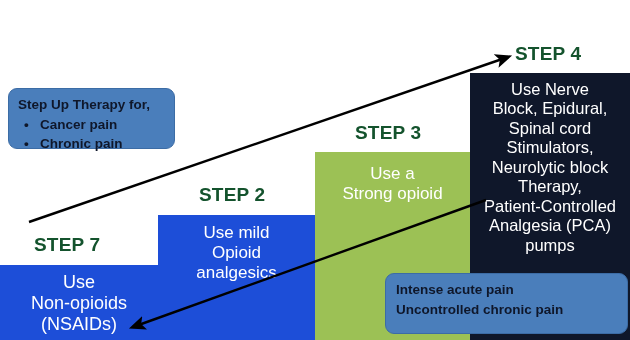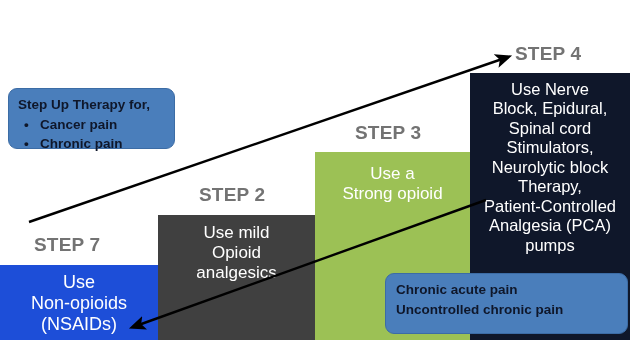--- a/index.html
+++ b/index.html
@@ -46,21 +46,21 @@
     height: 75px;
     background: #1d4ed8;
     font-size: 18px;
     padding-top: 7px;
   }
   #step2-block {
     left: 158px;
     top: 215px;
     width: 157px;
     height: 125px;
-    background: #404040;
+    background: #1d4ed8;
     font-size: 17px;
     padding-top: 8px;
   }
   #step3-block {
     left: 315px;
     top: 152px;
     width: 155px;
     height: 188px;
     background: #9CC155;
     font-size: 17px;
@@ -72,21 +72,21 @@
     width: 160px;
     height: 267px;
     background: #0f172a;
     font-size: 16.5px;
     padding-top: 7px;
   }
 
   
   .step-label {
     position: absolute;
-    color: #737373;
+    color: #14532d;
     font-weight: bold;
     font-size: 19px;
     letter-spacing: 0.2px;
     white-space: nowrap;
   }
   #step1-label { left: 34px;  top: 234px; }
   #step2-label { left: 199px; top: 184px; }
   #step3-label { left: 355px; top: 122px; }
   #step4-label { left: 515px; top: 43px;  }
 
@@ -196,17 +196,17 @@
     <span class="callout-title">Step Up Therapy for,</span>
     <span class="bullet-row">
       <span class="bullet-dot">•</span><span>Cancer pain</span>
     </span>
     <span class="bullet-row">
       <span class="bullet-dot">•</span><span>Chronic pain</span>
     </span>
   </div>
 
   <div id="stepdown-callout" class="callout">
-    <span class="callout-line">Chronic acute pain</span>
+    <span class="callout-line">Intense acute pain</span>
     <span class="callout-line">Uncontrolled chronic pain</span>
   </div>
 
 </div>
 
 </body></html>

